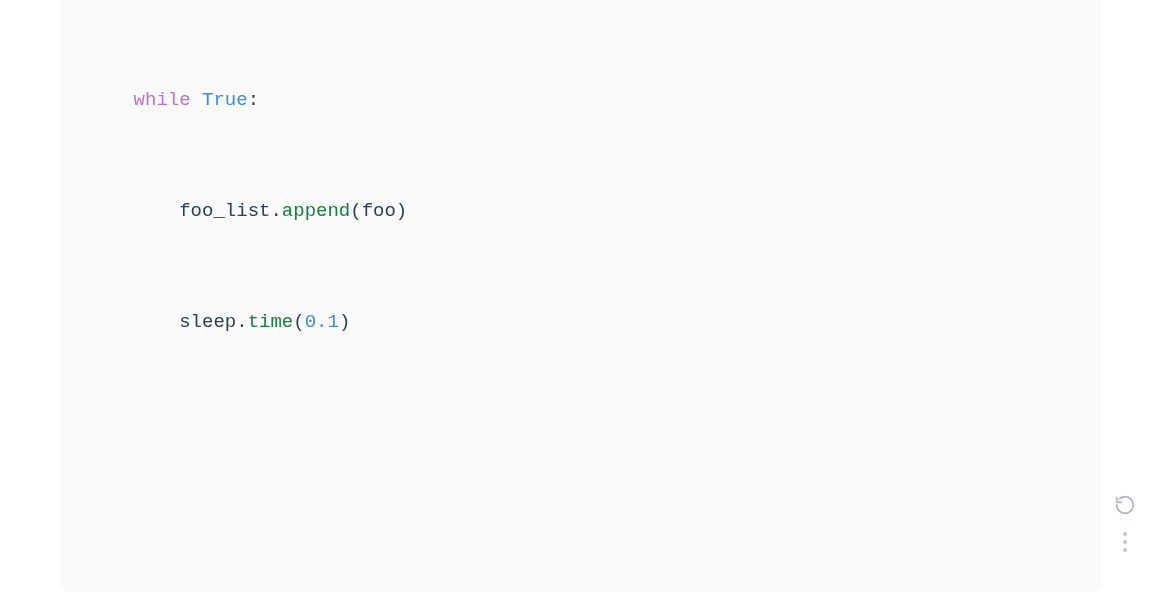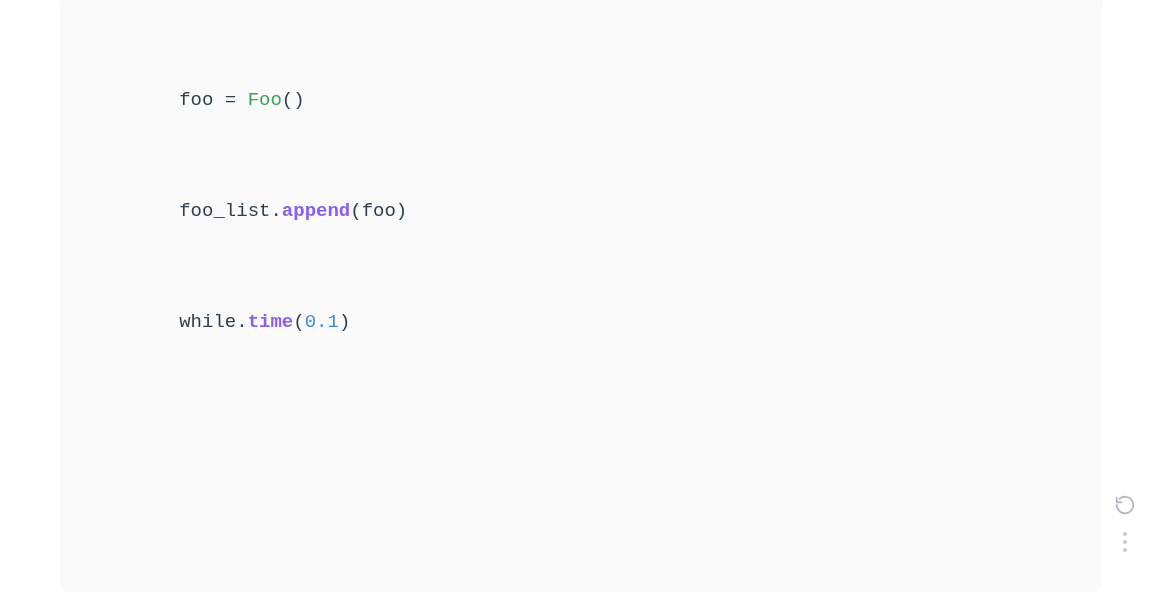--- a/index.html
+++ b/index.html
@@ -26,21 +26,21 @@
       white-space: pre;
       color: #2c3e50;
       border-radius: 10px;
     }
     .code-line {
       padding: 0 28px;
     }
     .kw { color: #b972cf; }
     .bool { color: #3a8fd6; }
     .func { color: #34a853; }
-    .method { color: #8b5cf6; font-weight: bold; }
+    .method { color: #15803d; }
     .num { color: #3a8fd6; }
     .side-controls {
       position: absolute;
       right: 24px;
       bottom: 44px;
       display: flex;
       flex-direction: column;
       align-items: center;
       gap: 14px;
     }
@@ -64,23 +64,23 @@
       height: 4px;
       background: #c4c8cf;
       border-radius: 50%;
     }
   </style>
 </head>
 <body>
 
 <div class="container">
   <div class="code-block">
-    <div class="code-line"><span>        </span><span>foo = </span><span class="func">Foo</span><span>()</span></div>
+    <div class="code-line"><span>    </span><span class="kw">while</span> <span class="bool">True</span><span>:</span></div>
     <div class="code-line"><span>        </span><span>foo_list.</span><span class="method">append</span><span>(foo)</span></div>
-    <div class="code-line"><span>        </span><span>while.</span><span class="method">time</span><span>(</span><span class="num">0.1</span><span>)</span></div>
+    <div class="code-line"><span>        </span><span>sleep.</span><span class="method">time</span><span>(</span><span class="num">0.1</span><span>)</span></div>
     
     
     
     
   </div>
 </div>
 
 <div class="side-controls">
   <div class="icon-btn">
     <svg width="22" height="22" viewBox="0 0 24 24" fill="none" stroke="currentColor" stroke-width="2" stroke-linecap="round">

